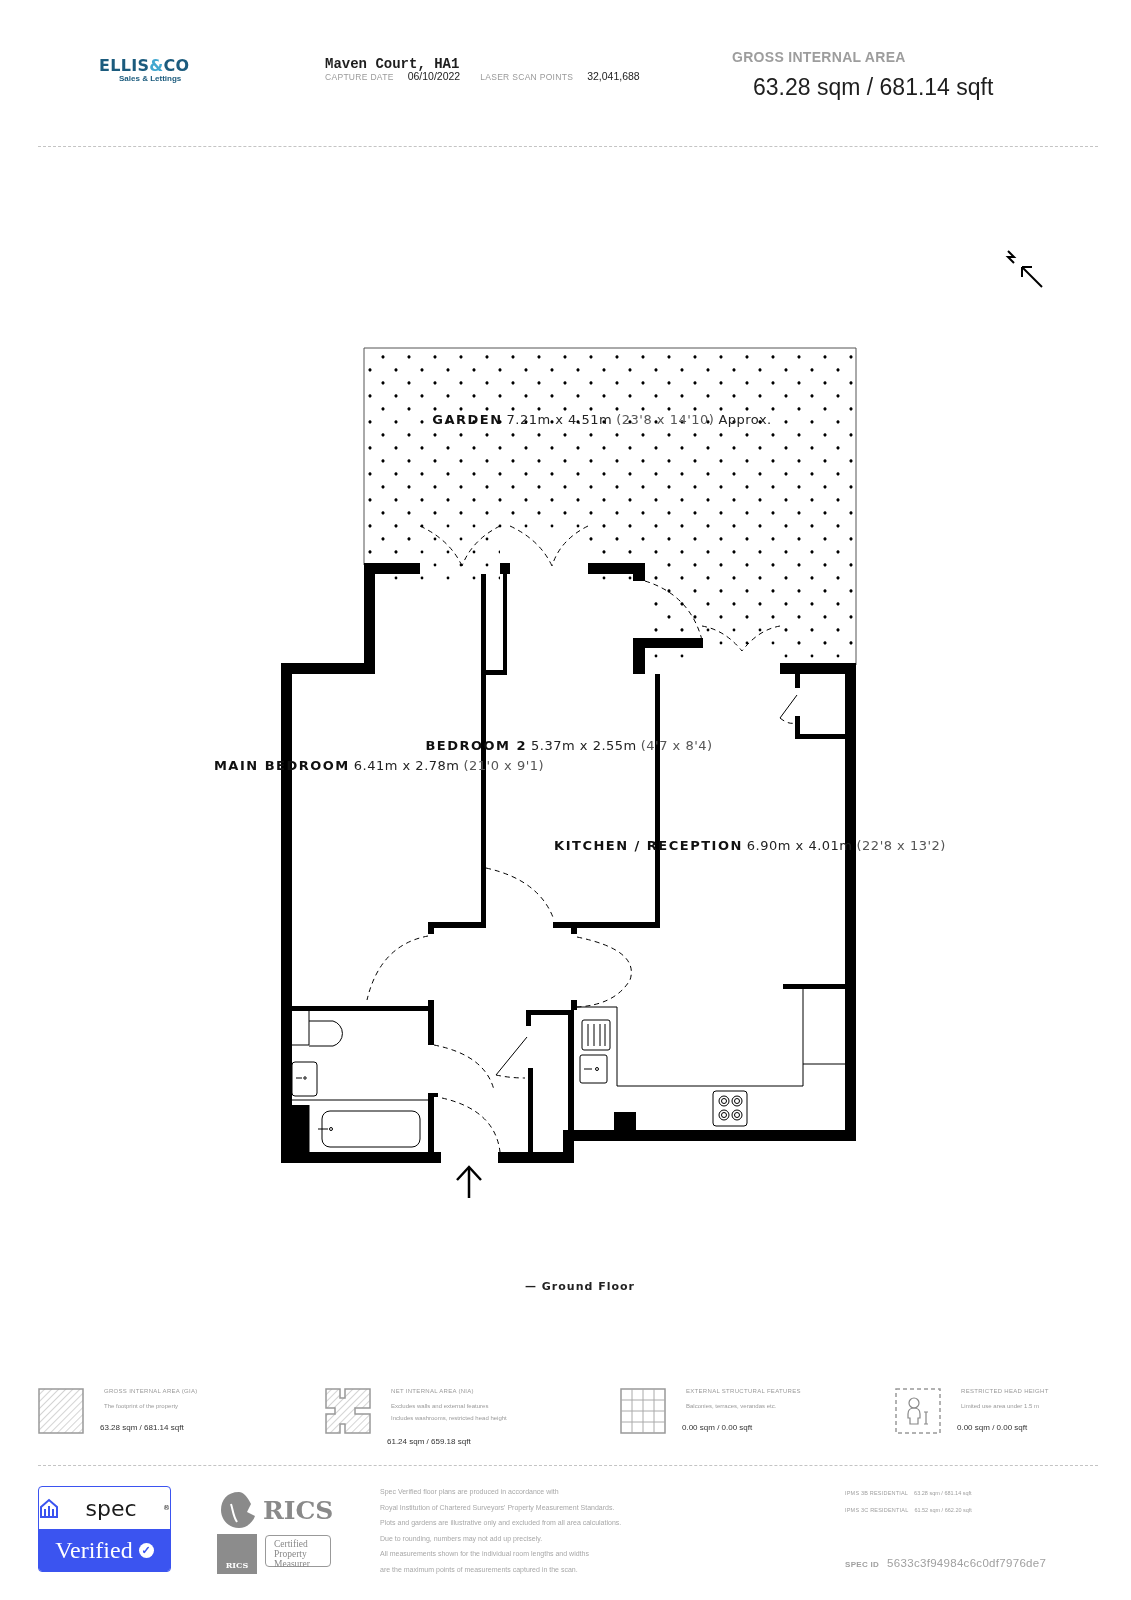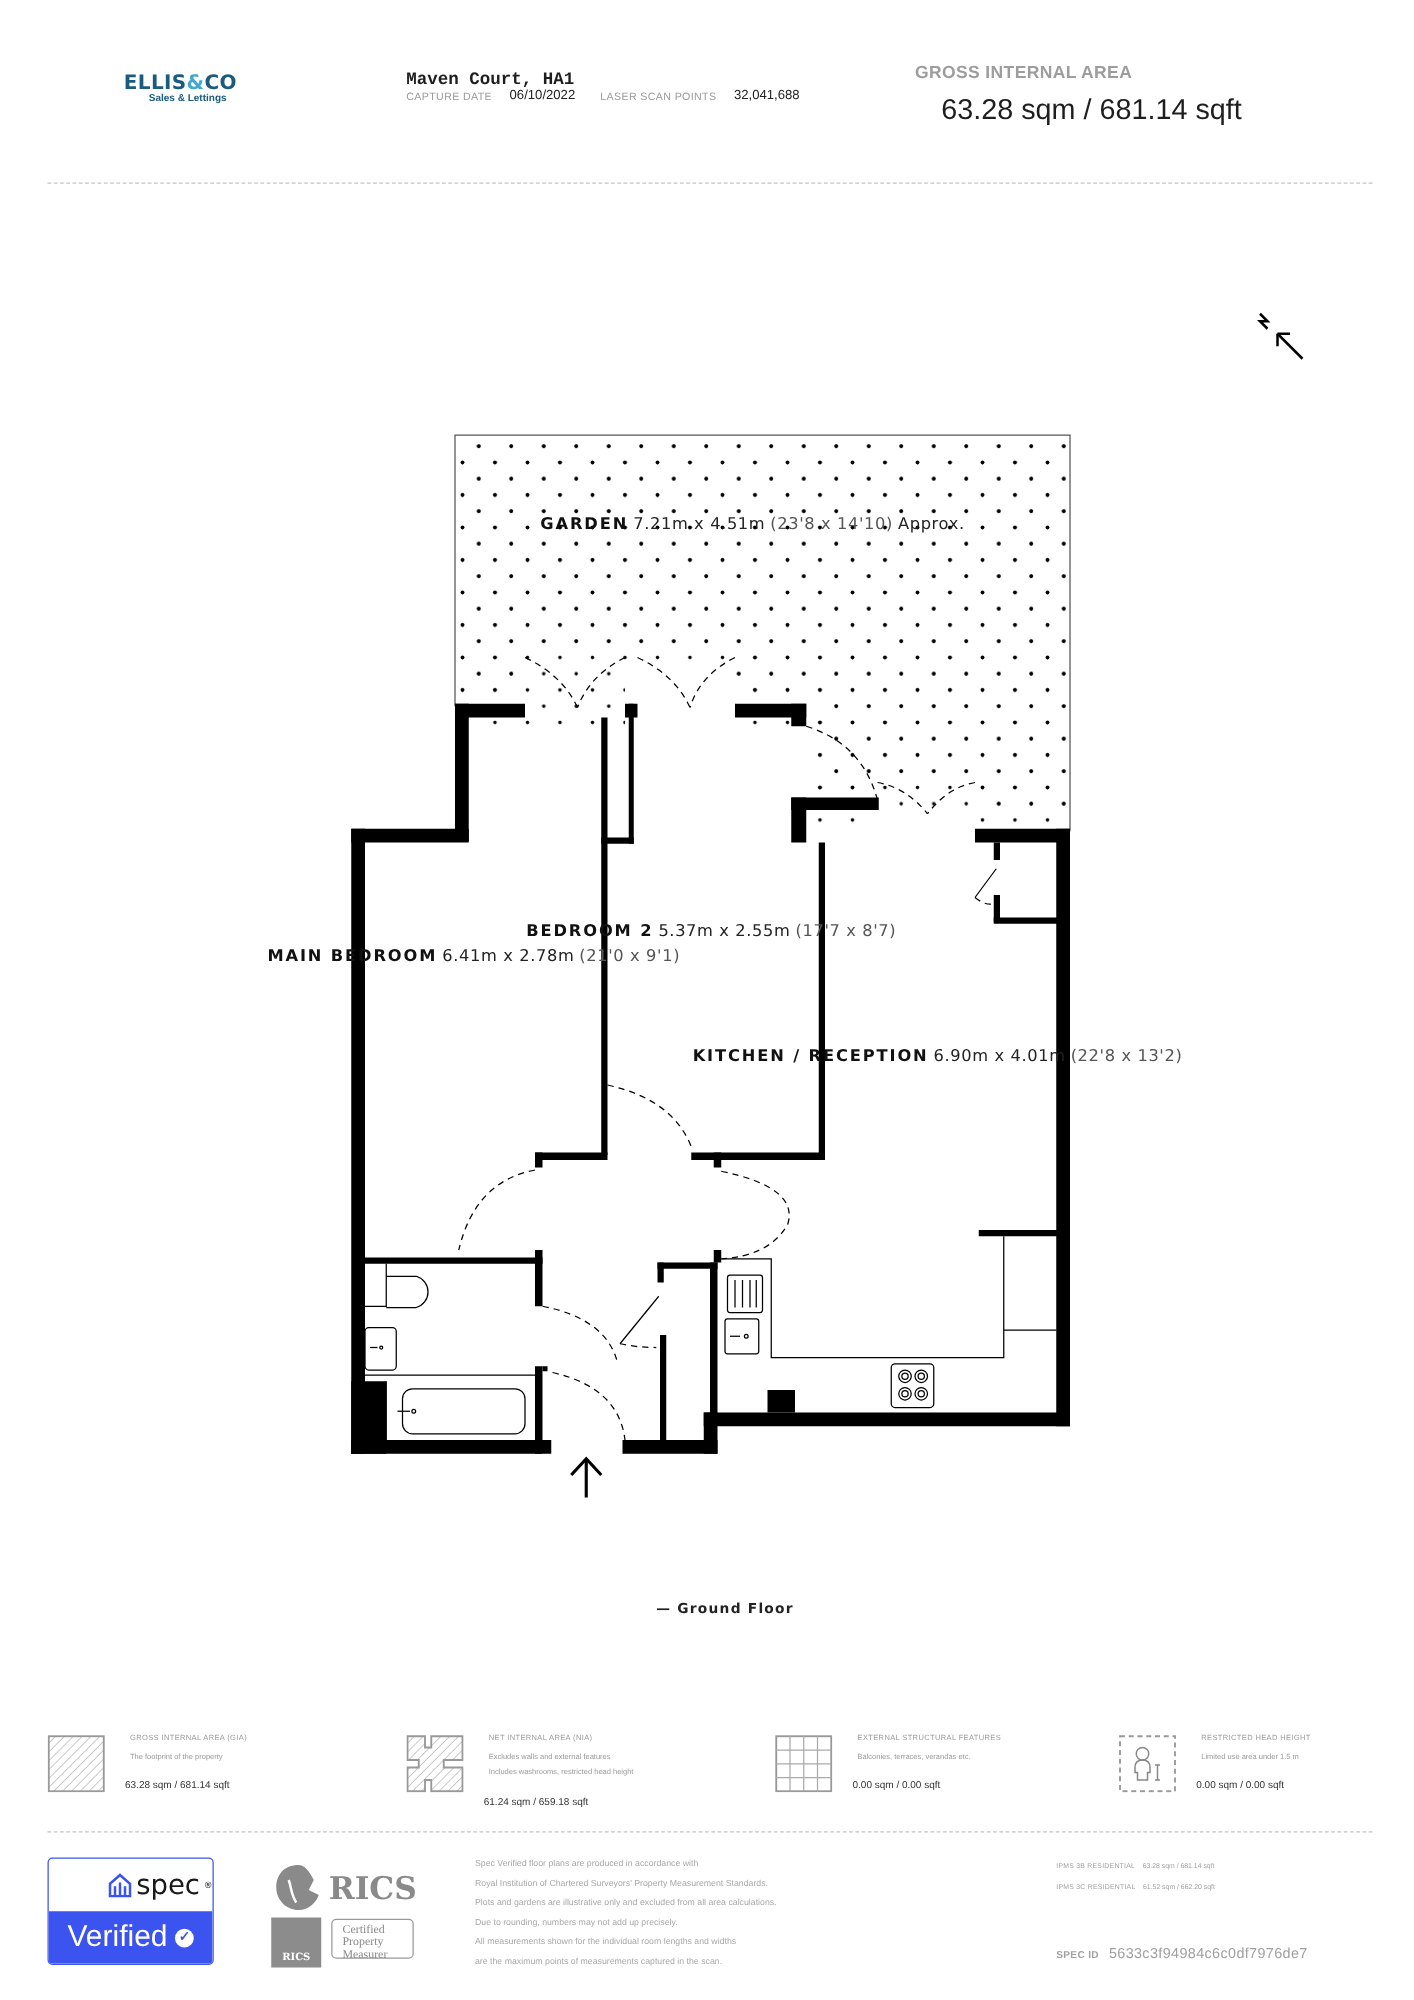--- a/index.html
+++ b/index.html
@@ -30,23 +30,23 @@
   
   .legend-item { top:1388px; display:flex; gap:20px; }
   .legend-icon { width:46px; height:46px; }
   .legend-text { display:flex; flex-direction:column; }
   .lg-title { font-size:6px; color:#9a9a9a; letter-spacing:0.3px; margin-bottom:6px; }
   .lg-desc { font-size:6px; color:#9a9a9a; line-height:12px; }
   .lg-val { font-size:8px; color:#333; position:absolute; }
 
   
   .spec-badge { left:38px; top:1486px; width:131px; height:84px; border:1.5px solid #3b54f0; border-radius:4px; overflow:hidden; }
-  .spec-top { height:42px; display:flex; align-items:center; justify-content:flex-end; gap:3px; font-family:"DejaVu Sans", sans-serif; font-size:22px; color:#1a1a1a; }
+  .spec-top { height:42px; display:flex; align-items:center; justify-content:space-between; gap:3px; font-family:"DejaVu Sans", sans-serif; font-size:22px; color:#1a1a1a; }
   .spec-top sup { font-size:7px; }
-  .spec-bottom { height:42px; background:#3b54f0; color:#fff; display:flex; align-items:center; justify-content:center; gap:6px; font-family:Liberation Sans, sans-serif; font-size:24px; }
+  .spec-bottom { height:42px; background:#3b54f0; color:#fff; display:flex; align-items:center; justify-content:center; gap:6px; font-family:Liberation Serif, serif; font-size:24px; }
   .check { width:15px; height:15px; border-radius:50%; background:#fff; color:#3b54f0; font-size:11px; line-height:15px; text-align:center; font-weight:bold; }
   .rics-word { left:263px; top:1496px; font-family:"DejaVu Serif", serif; font-weight:bold; font-size:25px; color:#8a8a8a; }
   .rics-cert { left:265px; top:1535px; width:66px; height:32px; border:1px solid #999; border-radius:4px; font-family:Liberation Serif, serif; font-size:9.5px; color:#888; line-height:10px; padding:3px 0 0 8px; box-sizing:border-box; }
   .rics-badge { left:217px; top:1534px; width:40px; height:40px; background:#8c8c8c; color:#fff; font-family:"DejaVu Serif", serif; font-size:8px; font-weight:bold; display:flex; align-items:flex-end; justify-content:center; padding-bottom:4px; box-sizing:border-box; }
   .disclaimer { left:380px; top:1484px; font-size:7px; color:#a8a8a8; line-height:15.5px; }
   .ipms { left:845px; top:1485px; font-size:5.5px; color:#a0a0a0; line-height:17px; }
   .ipms span.k { letter-spacing:0.2px; margin-right:6px; }
   .spec-id { left:845px; top:1557px; display:flex; align-items:baseline; gap:8px; }
   .spec-id .k { font-size:8px; color:#a0a0a0; font-weight:bold; letter-spacing:0.3px; }
   .spec-id .v { font-size:11.5px; color:#a0a0a0; letter-spacing:0.3px; }
@@ -213,21 +213,21 @@
   <span class="room-dim">Approx.</span>
 </div>
 <div class="room-label" style="left:379px; top:758px;">
   <span class="room-name">MAIN BEDROOM</span>
   <span class="room-dim">6.41m x 2.78m</span>
   <span class="room-imp">(21'0 x 9'1)</span>
 </div>
 <div class="room-label" style="left:569px; top:738px;">
   <span class="room-name">BEDROOM 2</span>
   <span class="room-dim">5.37m x 2.55m</span>
-  <span class="room-imp">(17'7 x 8'7)</span>
+  <span class="room-imp">(4'7 x 8'4)</span>
 </div>
 <div class="room-label" style="left:750px; top:838px;">
   <span class="room-name">KITCHEN / RECEPTION</span>
   <span class="room-dim">6.90m x 4.01m</span>
   <span class="room-imp">(22'8 x 13'2)</span>
 </div>
 
 <div class="abs floor-label">— Ground Floor</div>
 
 <div class="abs legend-item" style="left:38px;">

